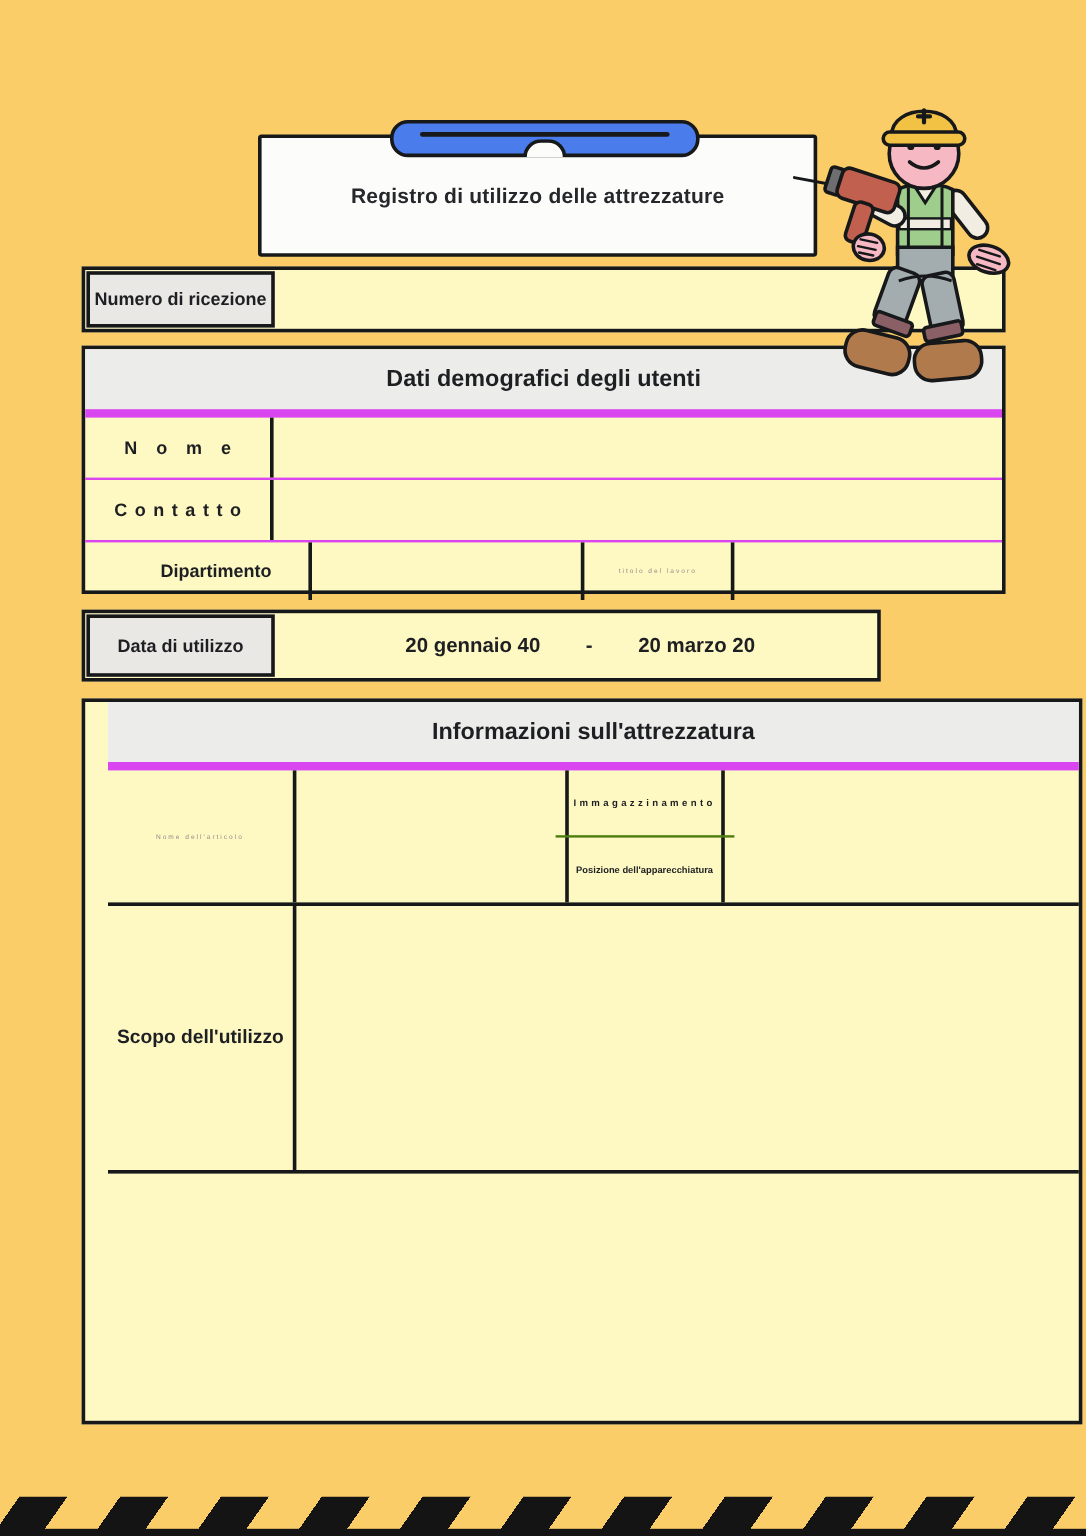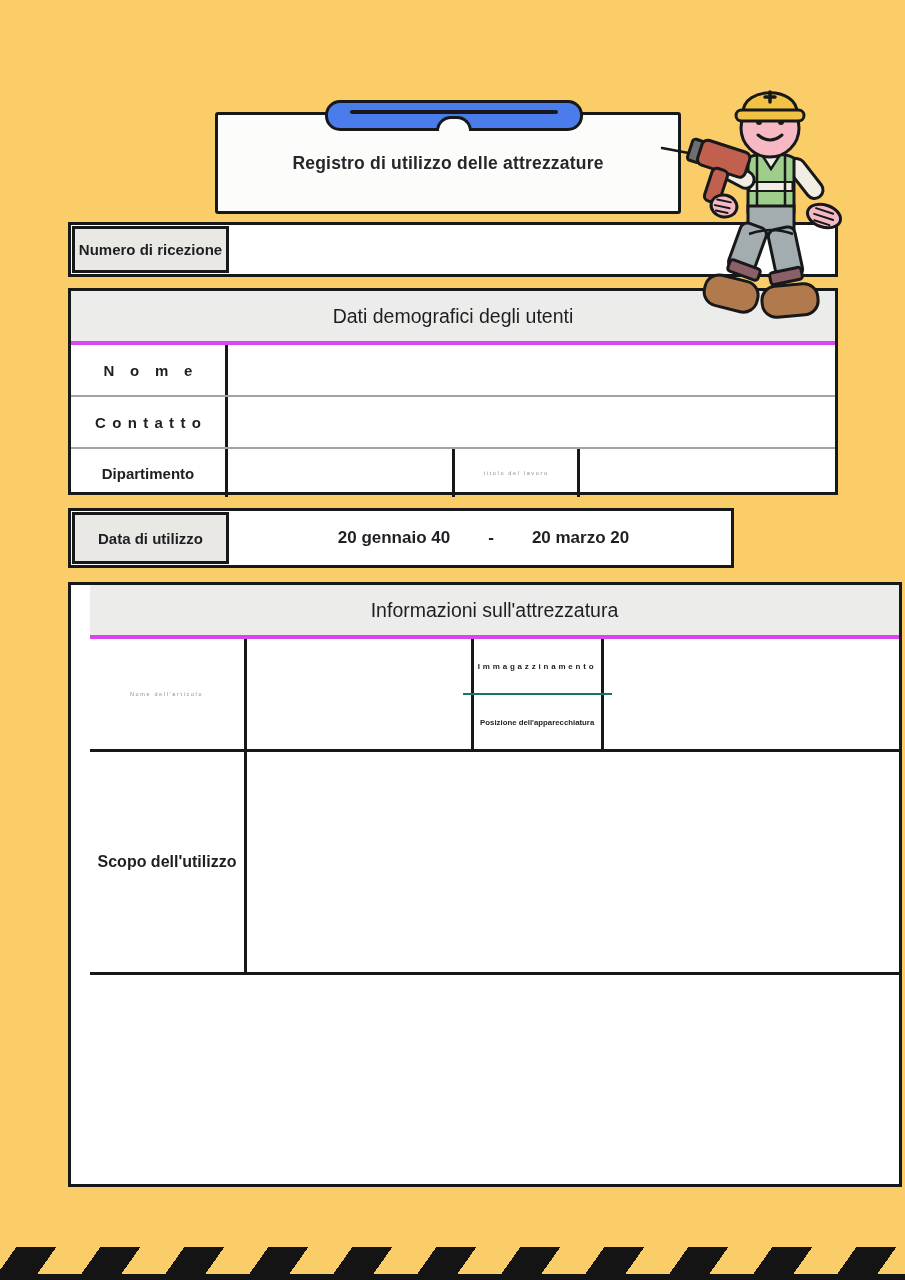--- a/index.html
+++ b/index.html
@@ -11,29 +11,29 @@
     background:#FCFCFA;border:3px solid #17181A;border-radius:3px;z-index:2;
     display:flex;align-items:center;justify-content:center;}
   .title-banner h1{margin:0;font-size:17.5px;font-weight:700;color:#26272B;letter-spacing:.2px;}
   .clip{position:absolute;left:325px;top:100px;width:258px;height:31px;background:#4A7DEB;
     border:3px solid #17181A;border-radius:15px;z-index:3;box-sizing:border-box;}
   .clip-line{position:absolute;left:22px;right:22px;top:7px;height:4px;background:#17181A;border-radius:3px;}
   .clip-notch{position:absolute;left:50%;transform:translateX(-50%);bottom:-3px;width:36px;height:15px;
     background:#FCFCFA;border:3px solid #17181A;border-bottom:none;border-radius:18px 18px 0 0;box-sizing:border-box;}
 
   
-  .panel{position:absolute;background:#ffffff;border:3px solid #17181A;box-sizing:border-box;z-index:1;}
+  .panel{position:absolute;background:#fef9c3;border:3px solid #17181A;box-sizing:border-box;z-index:1;}
   .label-chip{position:absolute;left:1px;top:1px;bottom:1px;width:157px;background:#EAE8E5;
     border:3px solid #17181A;box-sizing:border-box;display:flex;align-items:center;justify-content:center;
     font-weight:700;font-size:15px;color:#1E1F23;}
   .chip-value{position:absolute;left:165px;right:0;top:0;bottom:0;display:flex;align-items:center;justify-content:center;}
-  .sec-header{height:50px;background:#ECECEA;border-bottom:4px solid #d946ef;display:flex;align-items:center;
-    justify-content:center;font-weight:400;font-size:19.5px;color:#1E1F23;box-sizing:content-box;}
-  .row{display:flex;border-bottom:2px solid #a3a3a3;}
-  .row:last-child{border-bottom:none;}
+  .sec-header{height:50px;background:#ECECEA;border-bottom:7px solid #d946ef;display:flex;align-items:center;
+    justify-content:center;font-weight:700;font-size:19.5px;color:#1E1F23;box-sizing:content-box;}
+  .row{display:flex;border-bottom:2px solid #d946ef;}
+  .row:last-child{border-bottom:none;margin-left:32px;}
   .row .lbl{width:157px;flex:0 0 157px;border-right:3px solid #17181A;display:flex;align-items:center;
     justify-content:center;font-weight:700;font-size:15px;color:#1E1F23;box-sizing:border-box;}
   .ls-wide{letter-spacing:1.05em;text-indent:1.05em;}
   .ls-mid{letter-spacing:.42em;text-indent:.42em;}
   .cell{flex:1;}
   .tiny{font-size:10px;letter-spacing:3px;color:#918E89;white-space:nowrap;transform:scale(.55);transform-origin:center;}
   .small-bold{font-size:10px;font-weight:700;color:#1E1F23;white-space:nowrap;}
 
   
   .t-demo{left:68px;top:288px;width:770px;height:207px;}
@@ -50,21 +50,21 @@
   
   .t-recv{left:68px;top:222px;width:770px;height:55px;}
 
   
   .t-equip{left:68px;top:582px;width:834px;height:605px;padding-left:19px;}
   .eq-row1{display:grid;grid-template-columns:157px 227px 130px 1fr;height:110px;border-bottom:3px solid #17181A;}
   .eq-row1 .c{border-right:3px solid #17181A;box-sizing:border-box;display:flex;align-items:center;justify-content:center;}
   .eq-row1 .c:last-child,.eq-row1 .c4{border-right:none;}
   .split{display:flex;flex-direction:column;}
   .split>div{flex:1;display:flex;align-items:center;justify-content:center;}
-  .split>div:first-child{border-bottom:2px solid #0f766e;}
+  .split>div:first-child{border-bottom:2px solid #4d7c0f;}
   .eq-row2{display:flex;height:220px;border-bottom:3px solid #17181A;}
   .eq-row3{display:flex;height:209px;}
   .eq-lbl{width:157px;flex:0 0 157px;border-right:3px solid #17181A;box-sizing:border-box;
     display:flex;align-items:center;justify-content:center;font-weight:700;font-size:16px;color:#1E1F23;}
 
   
   .hazard{position:absolute;left:0;right:0;bottom:0;height:33px;overflow:hidden;z-index:6;}
   .hazard .stripes{position:absolute;left:-80px;right:-80px;top:0;bottom:-2px;
     background:repeating-linear-gradient(to right,#141414 0 40px,transparent 40px 84px);
     transform:skewX(-35deg);}

